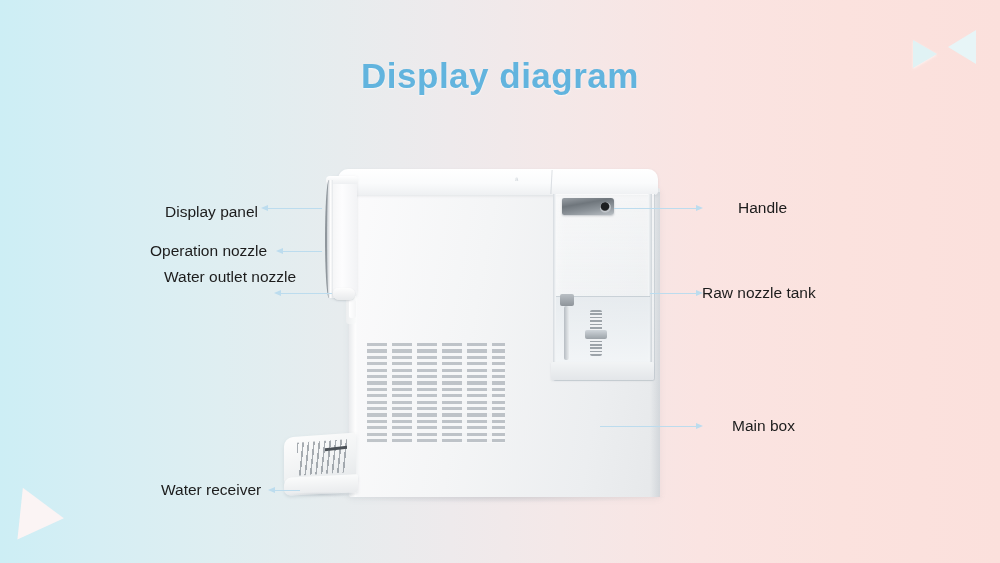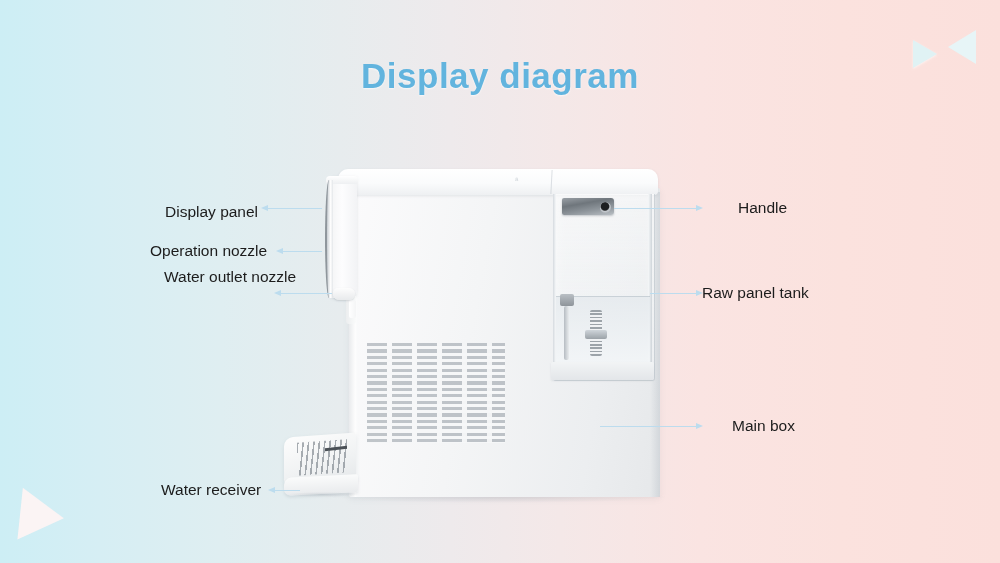--- a/index.html
+++ b/index.html
@@ -426,21 +426,21 @@
       <div class="arrowhead arrow-left" style="top: 248px; left: 276px;"></div>
       <div class="label right-al" style="left: 128px; top: 269px; width: auto; margin-left: 36px;">Water outlet nozzle</div>
       <div class="leader" style="left: 281px; top: 293px; width: 51px;"></div>
       <div class="arrowhead arrow-left" style="top: 290px; left: 274px;"></div>
       <div class="label right-al" style="left: 161px; top: 482px; width: auto;">Water receiver</div>
       <div class="leader" style="left: 275px; top: 490px; width: 25px;"></div>
       <div class="arrowhead arrow-left" style="top: 487px; left: 268px;"></div>
       <div class="label" style="left: 702px; top: 200px; margin-left: 36px;">Handle</div>
       <div class="leader" style="left: 614px; top: 208px; width: 82px;"></div>
       <div class="arrowhead arrow-right" style="top: 205px; left: 696px;"></div>
-      <div class="label" style="left: 702px; top: 285px;">Raw panel tank</div>
+      <div class="label" style="left: 702px; top: 285px;">Raw nozzle tank</div>
       <div class="leader" style="left: 650px; top: 293px; width: 46px;"></div>
       <div class="arrowhead arrow-right" style="top: 290px; left: 696px;"></div>
       <div class="label" style="left: 732px; top: 418px;">Main box</div>
       <div class="leader" style="left: 600px; top: 426px; width: 96px;"></div>
       <div class="arrowhead arrow-right" style="top: 423px; left: 696px;"></div>
     </div>
 
 </div>
 
 </body></html>

